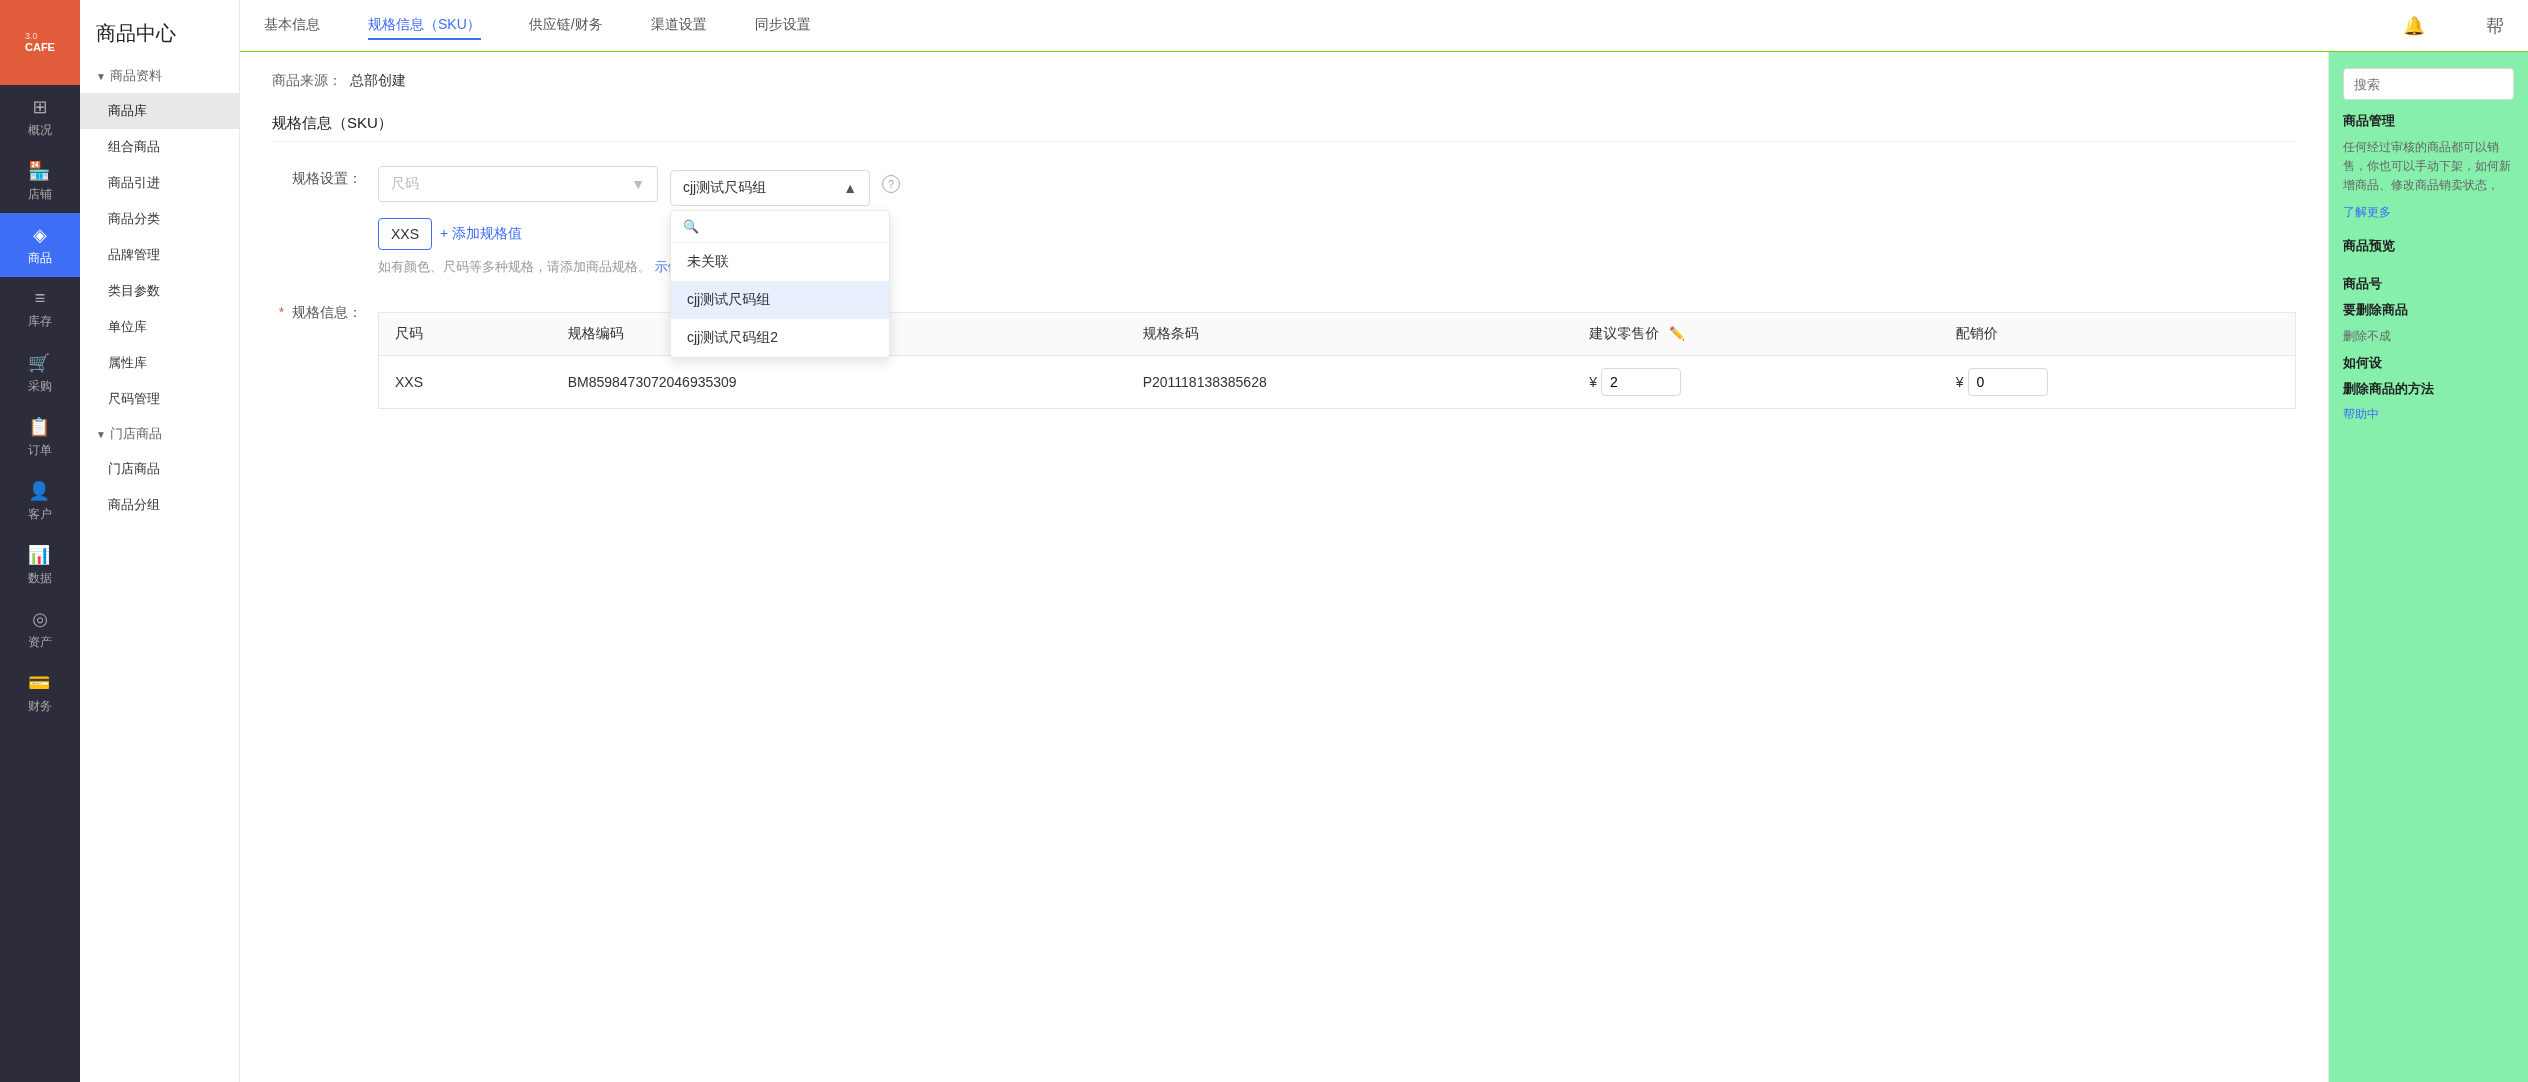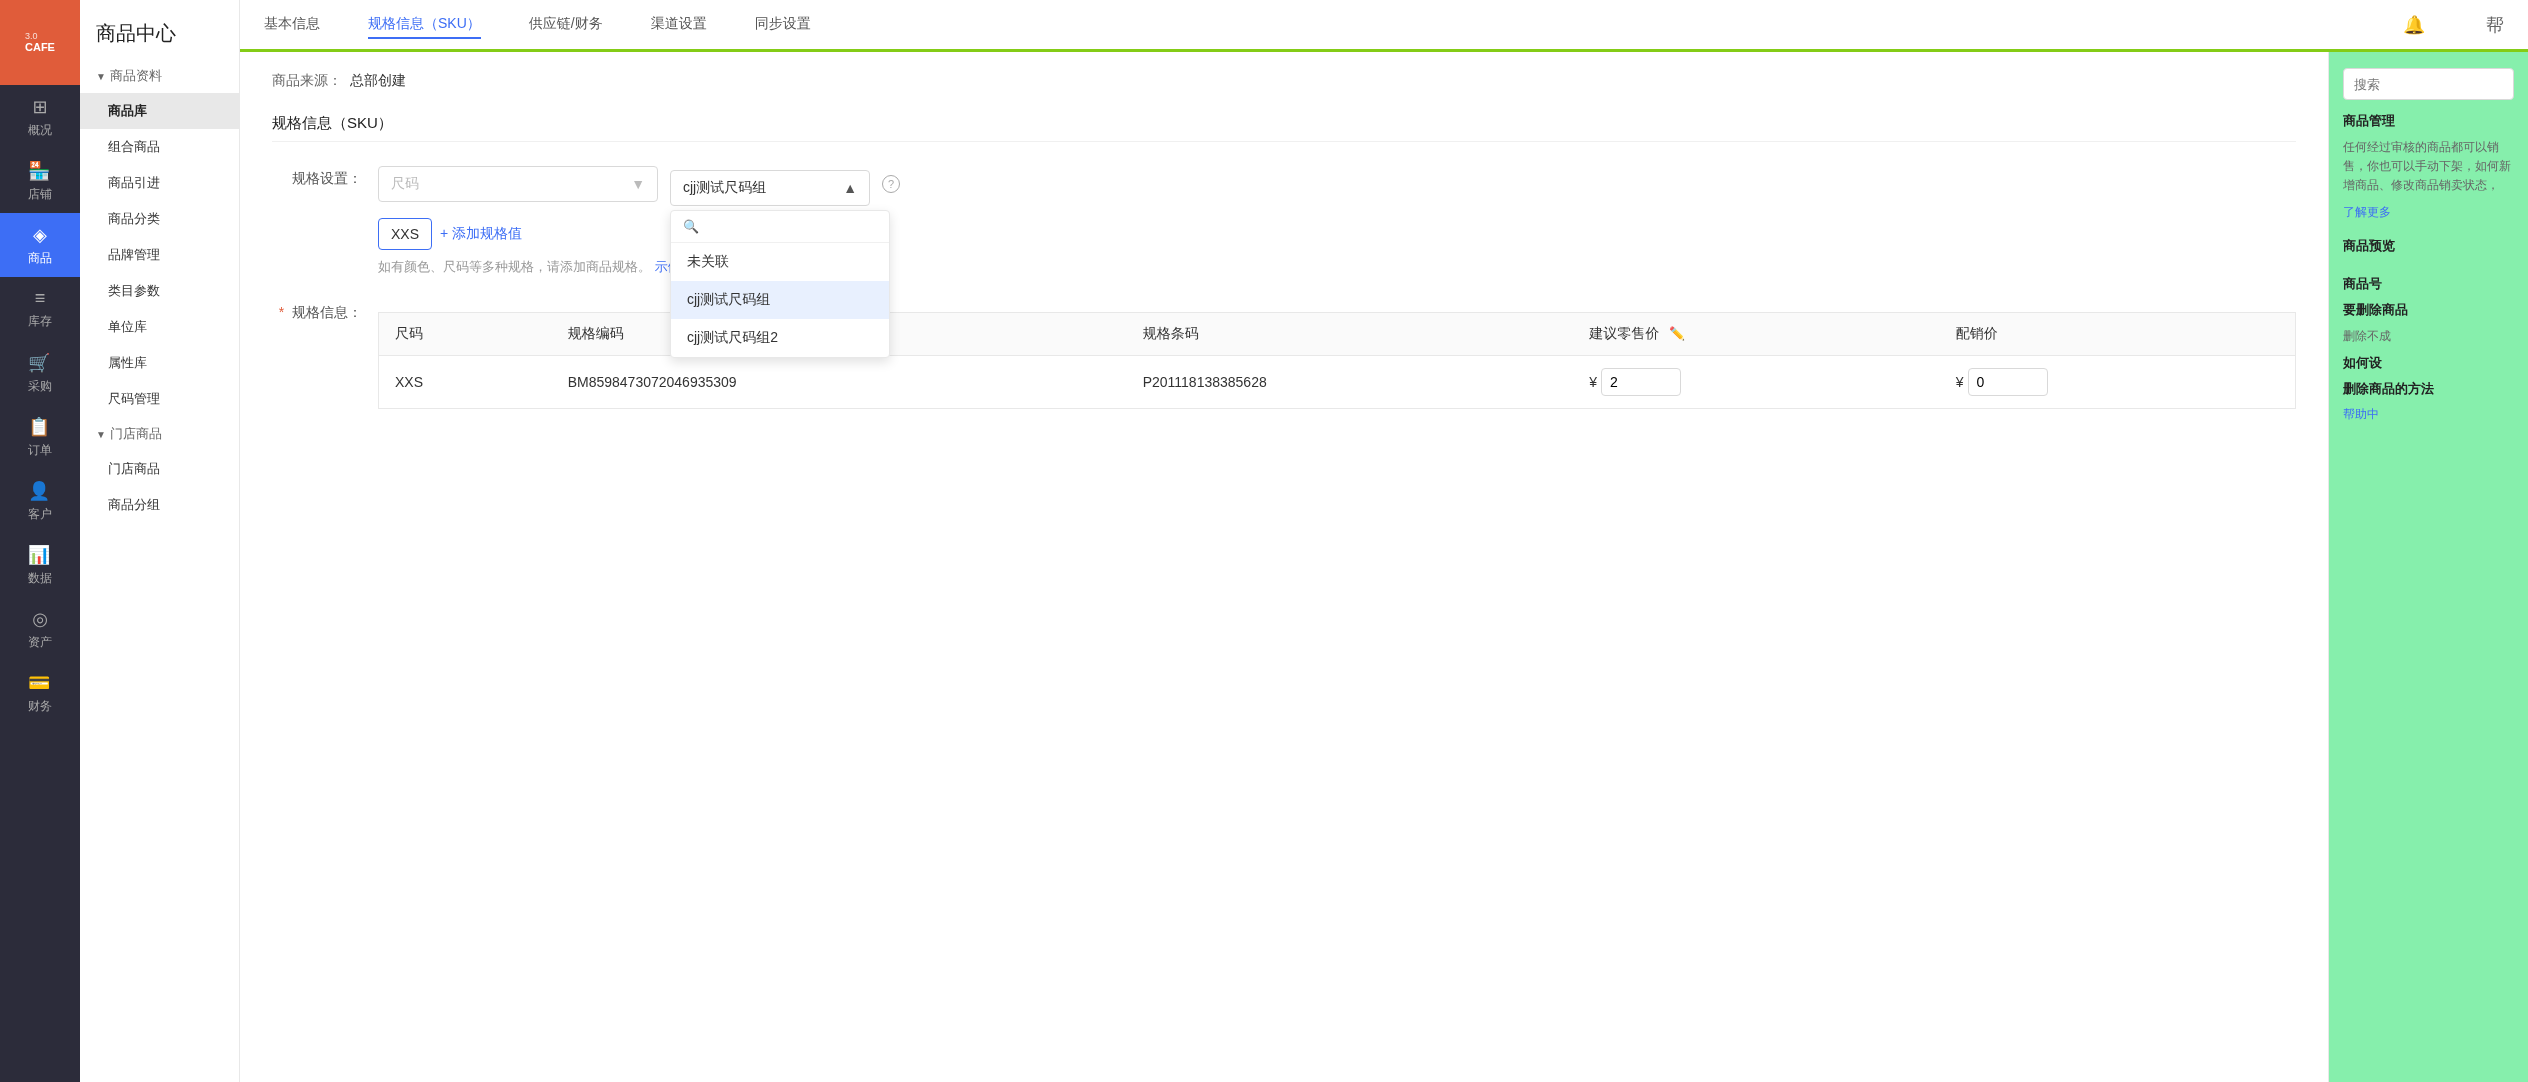--- a/index.html
+++ b/index.html
@@ -75,27 +75,27 @@
       font-size: 13px;
       cursor: pointer;
     }
     .sub-section-header .arrow { margin-right: 4px; font-size: 10px; }
     .sub-menu-item {
       padding: 9px 16px 9px 28px;
       color: #333;
       font-size: 13px;
       cursor: pointer;
     }
-    .sub-menu-item.active { background: #e8e8e8; font-weight: 700; color: #222; }
+    .sub-menu-item.active { background: #e8e8e8; font-weight: 400; color: #222; }
 
     
     .top-nav {
       display: flex;
       align-items: center;
-      border-bottom: 3px solid #84cc16;
+      border-bottom: 1px solid #84cc16;
       background: #fff;
       height: 52px;
       padding: 0 24px;
       gap: 48px;
     }
     .top-nav-item {
       font-size: 14px;
       color: #555;
       cursor: pointer;
       padding: 4px 0;

